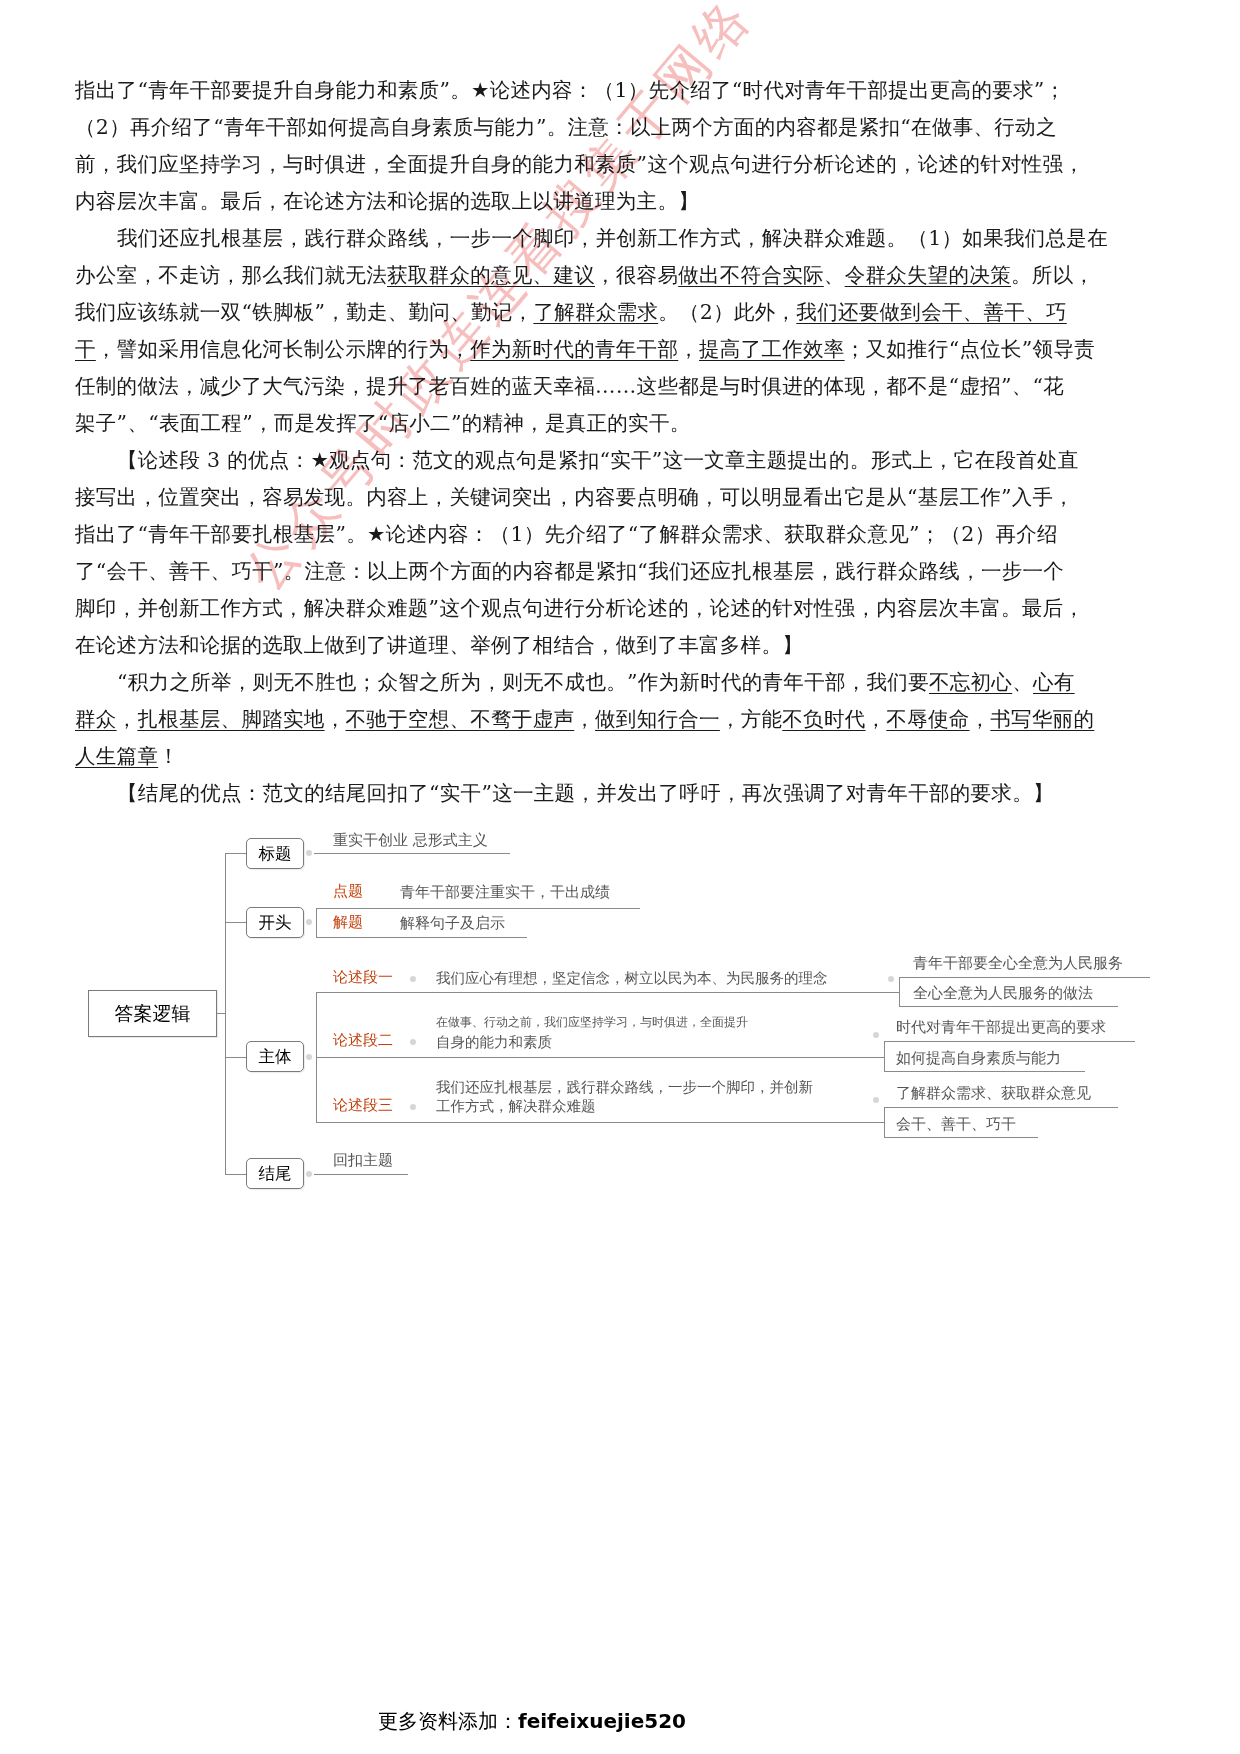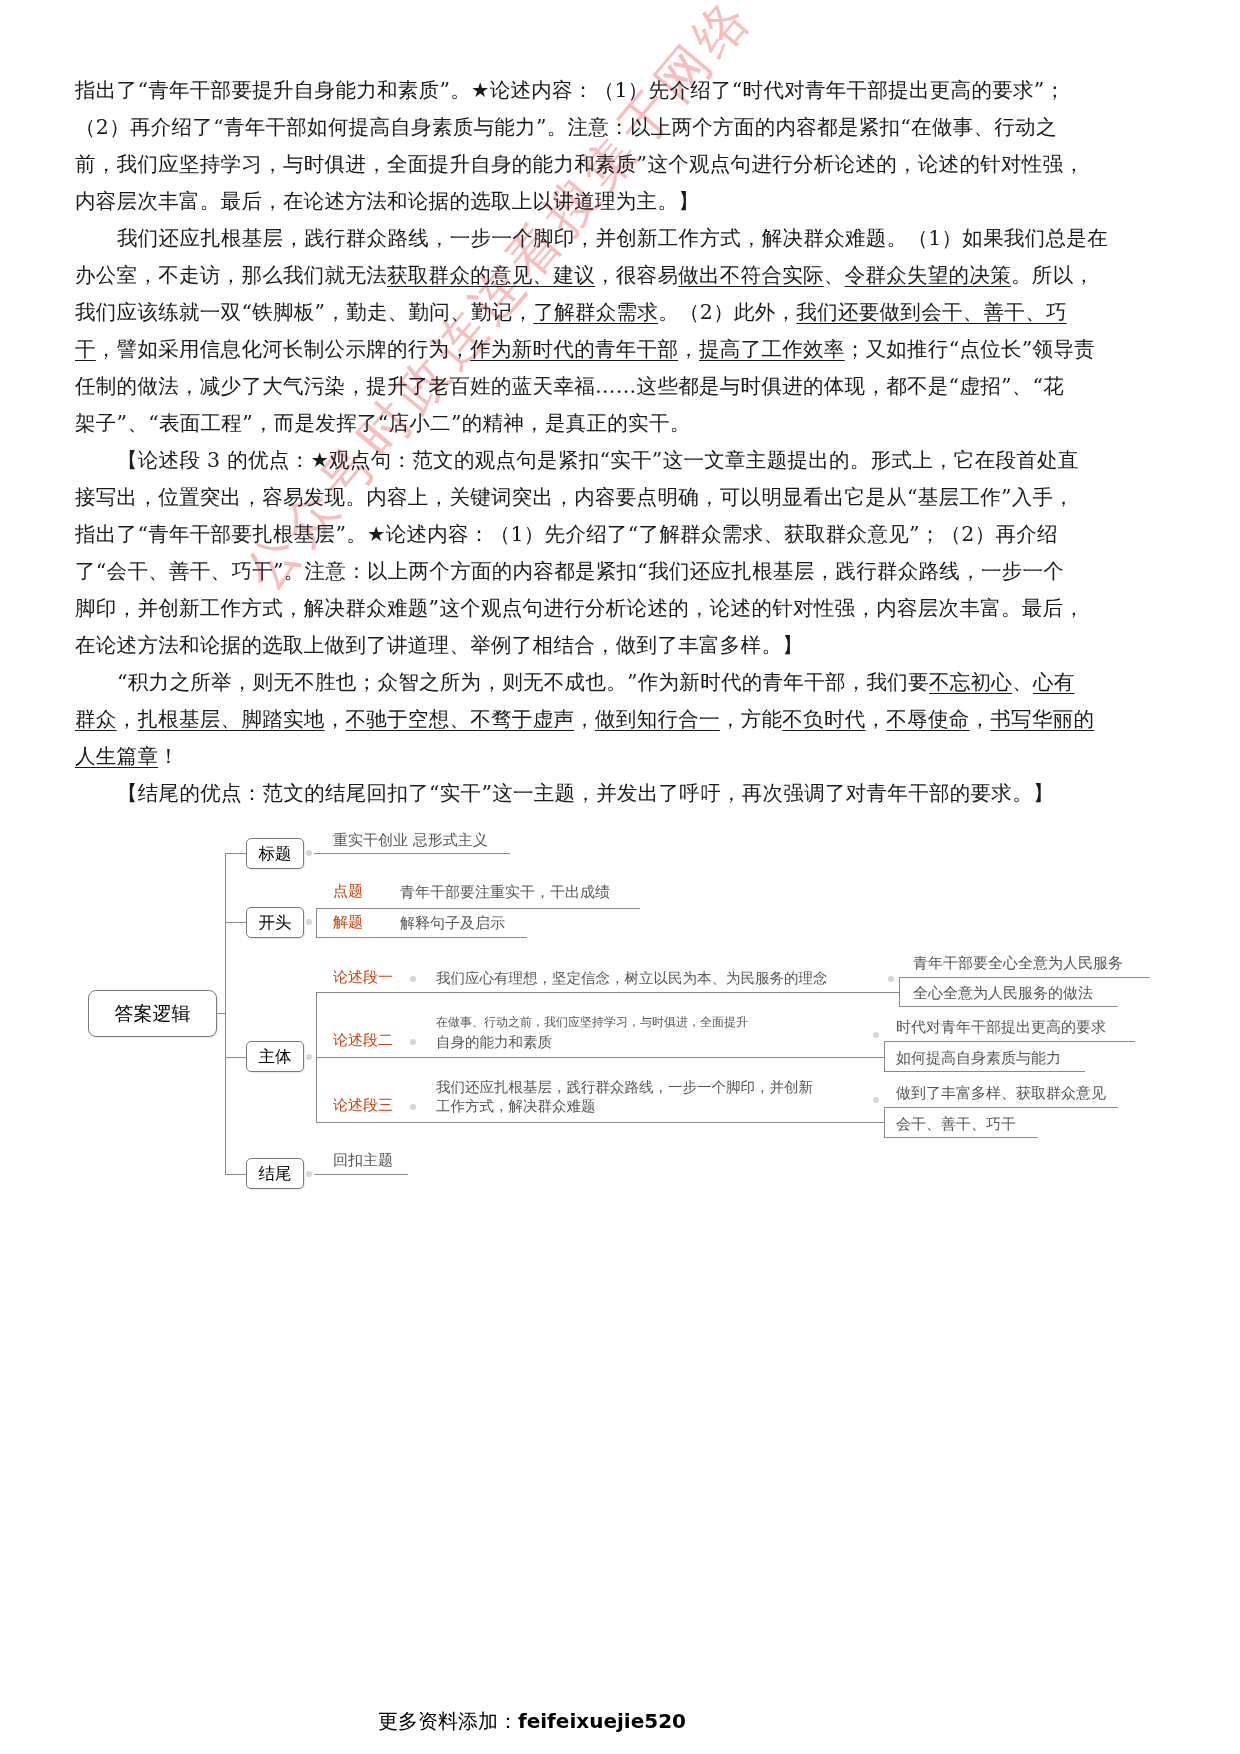--- a/index.html
+++ b/index.html
@@ -13,21 +13,21 @@
   .u { text-decoration:underline; text-underline-offset:4px; text-decoration-thickness:1px; }
   .star { font-family:"DejaVu Sans", sans-serif; }
 
   
   .mm { position:absolute; left:0; top:0; width:1240px; height:1754px; pointer-events:none;
         font-family:"DejaVu Sans", "Liberation Sans", sans-serif; color:#555; }
   .mm * { pointer-events:auto; }
   .node { position:absolute; border:1.5px solid #7a7a7a; border-radius:5px; background:#fff;
           display:flex; align-items:center; justify-content:center; color:#000000; box-sizing:border-box;
           box-shadow: 1px 1px 1px rgba(0,0,0,0.08); }
-  .root { left:88px; top:990px; width:129px; height:47px; font-size:19px; border-radius:8px; }
+  .root { left:88px; top:990px; width:129px; height:47px; font-size:19px; border-radius:0; }
   .l1 { width:58px; height:31px; font-size:16.5px; left:246px; }
   .hline { position:absolute; height:0; border-top:1.6px solid #8a8a8a; }
   .vline { position:absolute; width:0; border-left:1.6px solid #8a8a8a; }
   .lbl { position:absolute; font-size:15px; color:#c2410c; white-space:nowrap; }
   .txt { position:absolute; font-size:15px; color:#555; white-space:nowrap; line-height:20px; }
   .dot { position:absolute; width:6px; height:6px; border-radius:50%; background:#d6d6d6; }
 
   .watermark { position:absolute; left:230px; top:560px; font-size:52px; color:rgba(230,40,40,0.30);
                transform:rotate(-50deg); transform-origin:left top; white-space:nowrap;
                font-family:"DejaVu Serif", serif; letter-spacing:6px; pointer-events:none; }
@@ -124,21 +124,21 @@
     <div class="txt" style="left:896px; top:1048px;">如何提高自身素质与能力</div>
 
     <div class="lbl" style="left:333px; top:1096px;">论述段三</div>
     <div class="dot" style="left:410px; top:1104px;"></div>
     <div class="txt" style="left:436px; top:1077px; font-size:14.5px;">我们还应扎根基层，践行群众路线，一步一个脚印，并创新</div>
     <div class="txt" style="left:436px; top:1097px; font-size:14.5px;font-family:Liberation Mono, monospace;">工作方式，解决群众难题</div>
     <div class="dot" style="left:873px; top:1097px;"></div>
     <div class="vline" style="left:884px; top:1107px; height:30px;"></div>
     <div class="hline" style="left:884px; top:1107px; width:234px;"></div>
     <div class="hline" style="left:884px; top:1137px; width:154px;"></div>
-    <div class="txt" style="left:896px; top:1083px;">做到了丰富多样、获取群众意见</div>
+    <div class="txt" style="left:896px; top:1083px;">了解群众需求、获取群众意见</div>
     <div class="txt" style="left:896px; top:1114px;">会干、善干、巧干</div>
 
     <div class="node l1" style="top:1158px;">结尾</div>
     <div class="dot" style="left:306px; top:1171px;"></div>
     <div class="hline" style="left:314px; top:1174px; width:94px;"></div>
     <div class="txt" style="left:333px; top:1150px;">回扣主题</div>
   </div>
 
   <div class="footer">
     <span>更多资料添加：</span><span class="id">feifeixuejie520</span>

